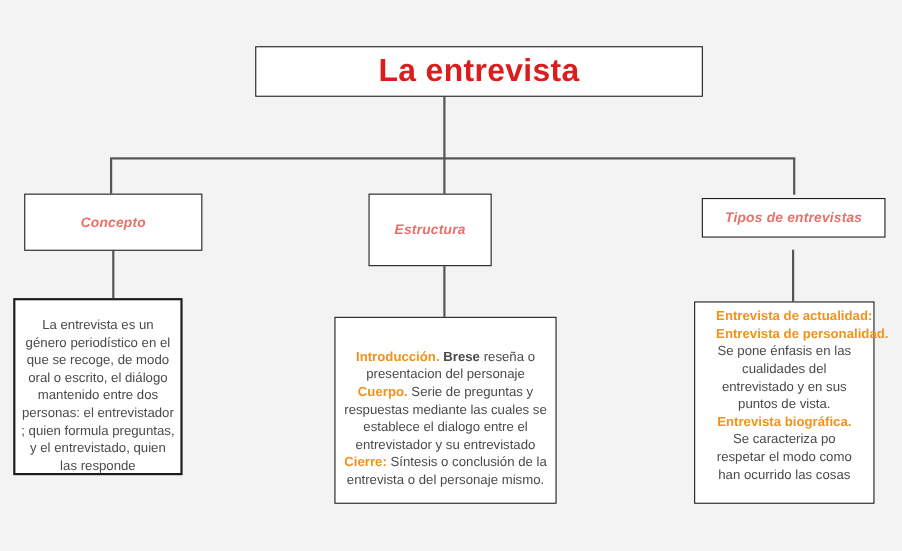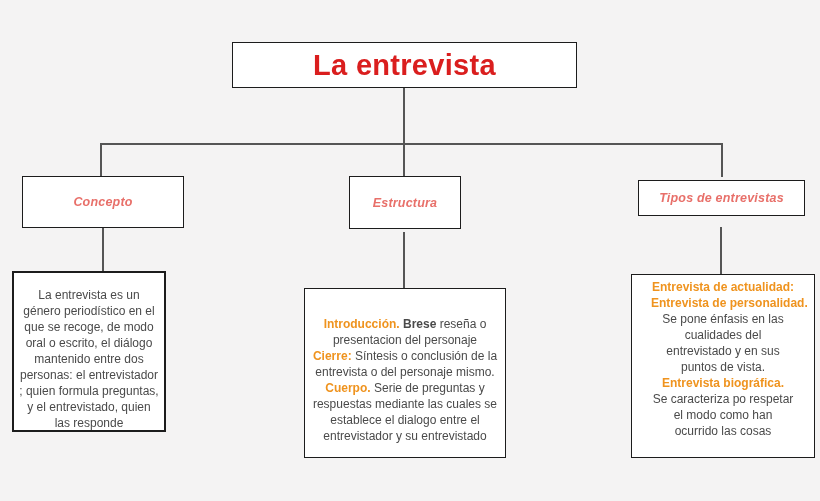--- a/index.html
+++ b/index.html
@@ -7,36 +7,36 @@
     position:relative;width:820px;height:501px;background:#f4f3f3;
     font-family:"Liberation Sans",sans-serif;overflow:hidden;
   }
   .box{
     position:absolute;background:#ffffff;border:1.5px solid #1c1c1c;
     box-sizing:border-box;
   }
   .line{position:absolute;background:#555555;}
 
   
-  .title-box{left:232px;top:42px;width:345px;height:46px;border-width:1.5px;
+  .title-box{left:232px;top:42px;width:407px;height:46px;border-width:1.5px;
     display:flex;align-items:center;justify-content:center;}
   .title-text{font-size:29px;font-weight:bold;color:#da1e1e;letter-spacing:.3px;}
 
   
   .cat{display:flex;align-items:center;justify-content:center;font-style:italic;}
   .cat-label{font-size:12.5px;font-weight:bold;color:#e8706a;letter-spacing:.2px;}
   #cat-concepto{left:22px;top:176px;width:162px;height:52px;}
-  #cat-estructura{left:349px;top:176px;width:112px;height:53px;}
+  #cat-estructura{left:335px;top:176px;width:112px;height:66px;}
   #cat-tipos{left:638px;top:180px;width:167px;height:36px;}
 
   
   .content{font-size:12px;line-height:16px;color:#4a4a4a;text-align:center;}
   #content-concepto{left:12px;top:271px;width:154px;height:161px;border-width:2px;padding:14px 5px;}
   #content-estructura{left:304px;top:288px;width:202px;height:170px;padding:27px 1px;}
-  #content-tipos{left:631px;top:274px;width:184px;height:184px;padding:4px 19px;}
+  #content-tipos{left:631px;top:274px;width:164px;height:184px;padding:4px 19px;}
   .content p{margin:0;}
   .term{color:#ef931e;font-weight:bold;}
   .b{font-weight:bold;}
   .type-name{white-space:nowrap;}
 
   
   #conn-title-v{left:403px;top:87px;width:1.5px;height:57px;}
   #conn-h{left:100px;top:143px;width:623px;height:1.5px;}
   #conn-branch-left{left:100px;top:144px;width:1.5px;height:33px;}
   #conn-branch-mid{left:403px;top:144px;width:1.5px;height:33px;}
@@ -72,22 +72,22 @@
   <div class="box cat" id="cat-tipos">
     <span class="cat-label">Tipos de entrevistas</span>
   </div>
 
   <div class="box content" id="content-concepto">
     <p>La entrevista es un género periodístico en el que se recoge, de modo oral o escrito, el diálogo mantenido entre dos personas: el entrevistador ; quien formula preguntas, y el entrevistado, quien las responde</p>
   </div>
 
   <div class="box content" id="content-estructura">
     <p><span class="term">Introducción.</span> <span class="b">Brese</span> <span>reseña o presentacion del personaje</span></p>
+    <p><span class="term">Cuerpo.</span> <span>Serie de preguntas y respuestas mediante las cuales se establece el dialogo entre el entrevistador y su entrevistado</span></p>
     <p><span class="term">Cierre:</span> <span>Síntesis o conclusión de la entrevista o del personaje mismo.</span></p>
-    <p><span class="term">Cuerpo.</span> <span>Serie de preguntas y respuestas mediante las cuales se establece el dialogo entre el entrevistador y su entrevistado</span></p>
   </div>
 
   <div class="box content" id="content-tipos">
     <div>
       <div class="term type-name">Entrevista de actualidad:</div>
     </div>
     <div>
       <div class="term type-name">Entrevista de personalidad.</div>
       <div>Se pone énfasis en las cualidades del entrevistado y en sus puntos de vista.</div>
     </div>

